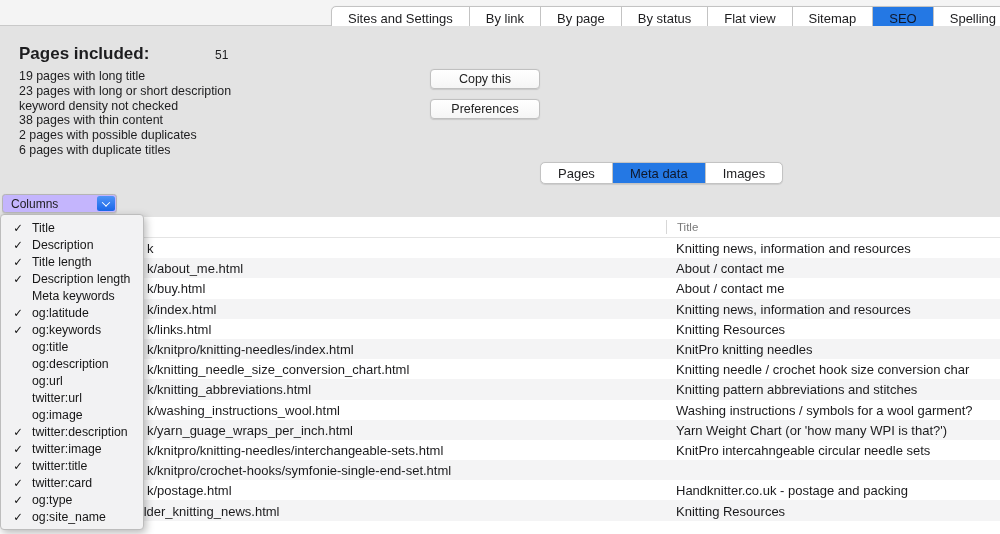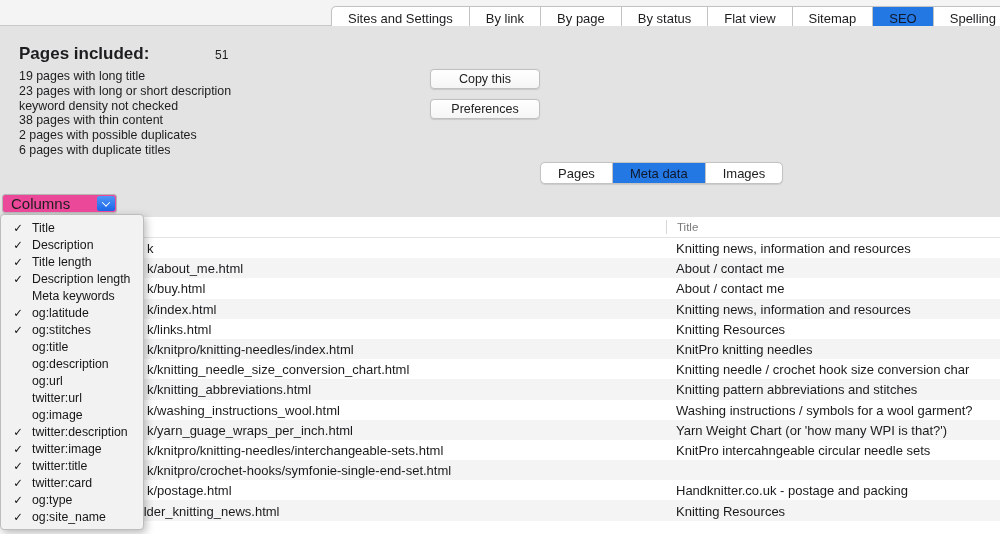--- a/index.html
+++ b/index.html
@@ -37,22 +37,22 @@
 
   .push-btn{position:absolute; left:430px; width:110px; height:20px;
     display:flex; align-items:center; justify-content:center;
     background:linear-gradient(#ffffff,#f5f5f5); border:1px solid #c0c0c0;
     border-radius:4px; font-size:12.5px; color:#222;
     box-shadow:0 0.5px 1px rgba(0,0,0,.12); font-family:inherit;}
   #copy-btn{top:69px;} #pref-btn{top:99px;}
 
   
   .popup-btn{position:absolute; left:2px; top:194px; width:115px; height:19px;
-    background:#ec4899; border:1px solid #b5b5b5; border-radius:3.5px;
-    display:flex; align-items:center; padding-left:8px; font-size:15px;
+    background:#c4b5fd; border:1px solid #b5b5b5; border-radius:3.5px;
+    display:flex; align-items:center; padding-left:8px; font-size:12px;
     box-shadow:0 0.5px 1px rgba(0,0,0,.1); z-index:12;text-align:center;}
   .popup-cap{position:absolute; right:1px; top:1px; bottom:1px; width:18px;
     border-radius:2.5px; background:linear-gradient(#4f94f7,#1a66e8);
     display:flex; align-items:center; justify-content:center;}
   .chev{width:6px; height:6px; border-left:1.6px solid #fff; border-bottom:1.6px solid #fff;
     transform:rotate(-45deg) translate(1px,-1px);}
 
   
   .menu{position:absolute; left:0; top:214px; width:144px; padding:4px 0;
     background:#f2f2f3; border:1px solid #bdbdbd; border-radius:4px;
@@ -137,21 +137,21 @@
     <div class="menu-item">
       <span class="menu-check"></span>
       <span class="menu-label">Meta keywords</span>
     </div>
     <div class="menu-item">
       <span class="menu-check">✓</span>
       <span class="menu-label">og:latitude</span>
     </div>
     <div class="menu-item">
       <span class="menu-check">✓</span>
-      <span class="menu-label">og:stitches</span>
+      <span class="menu-label">og:keywords</span>
     </div>
     <div class="menu-item">
       <span class="menu-check"></span>
       <span class="menu-label">og:title</span>
     </div>
     <div class="menu-item">
       <span class="menu-check"></span>
       <span class="menu-label">og:description</span>
     </div>
     <div class="menu-item">

